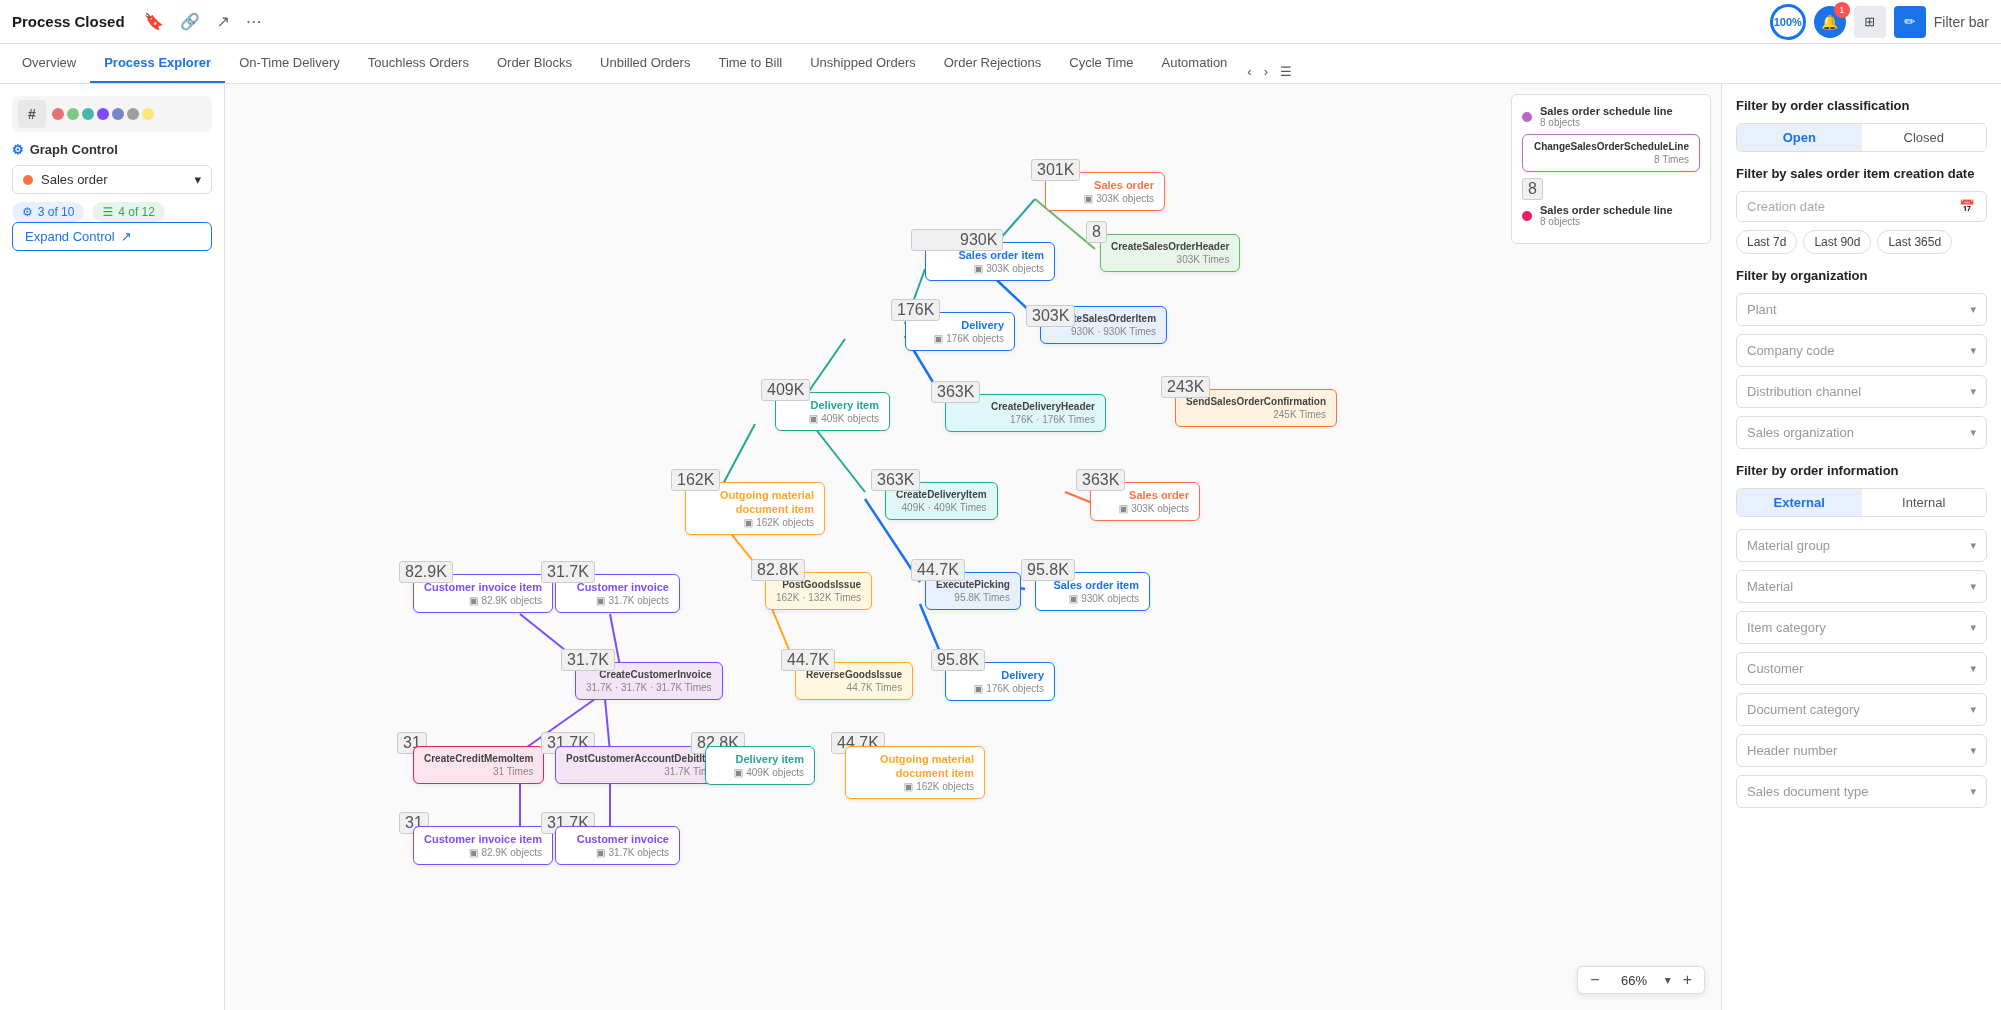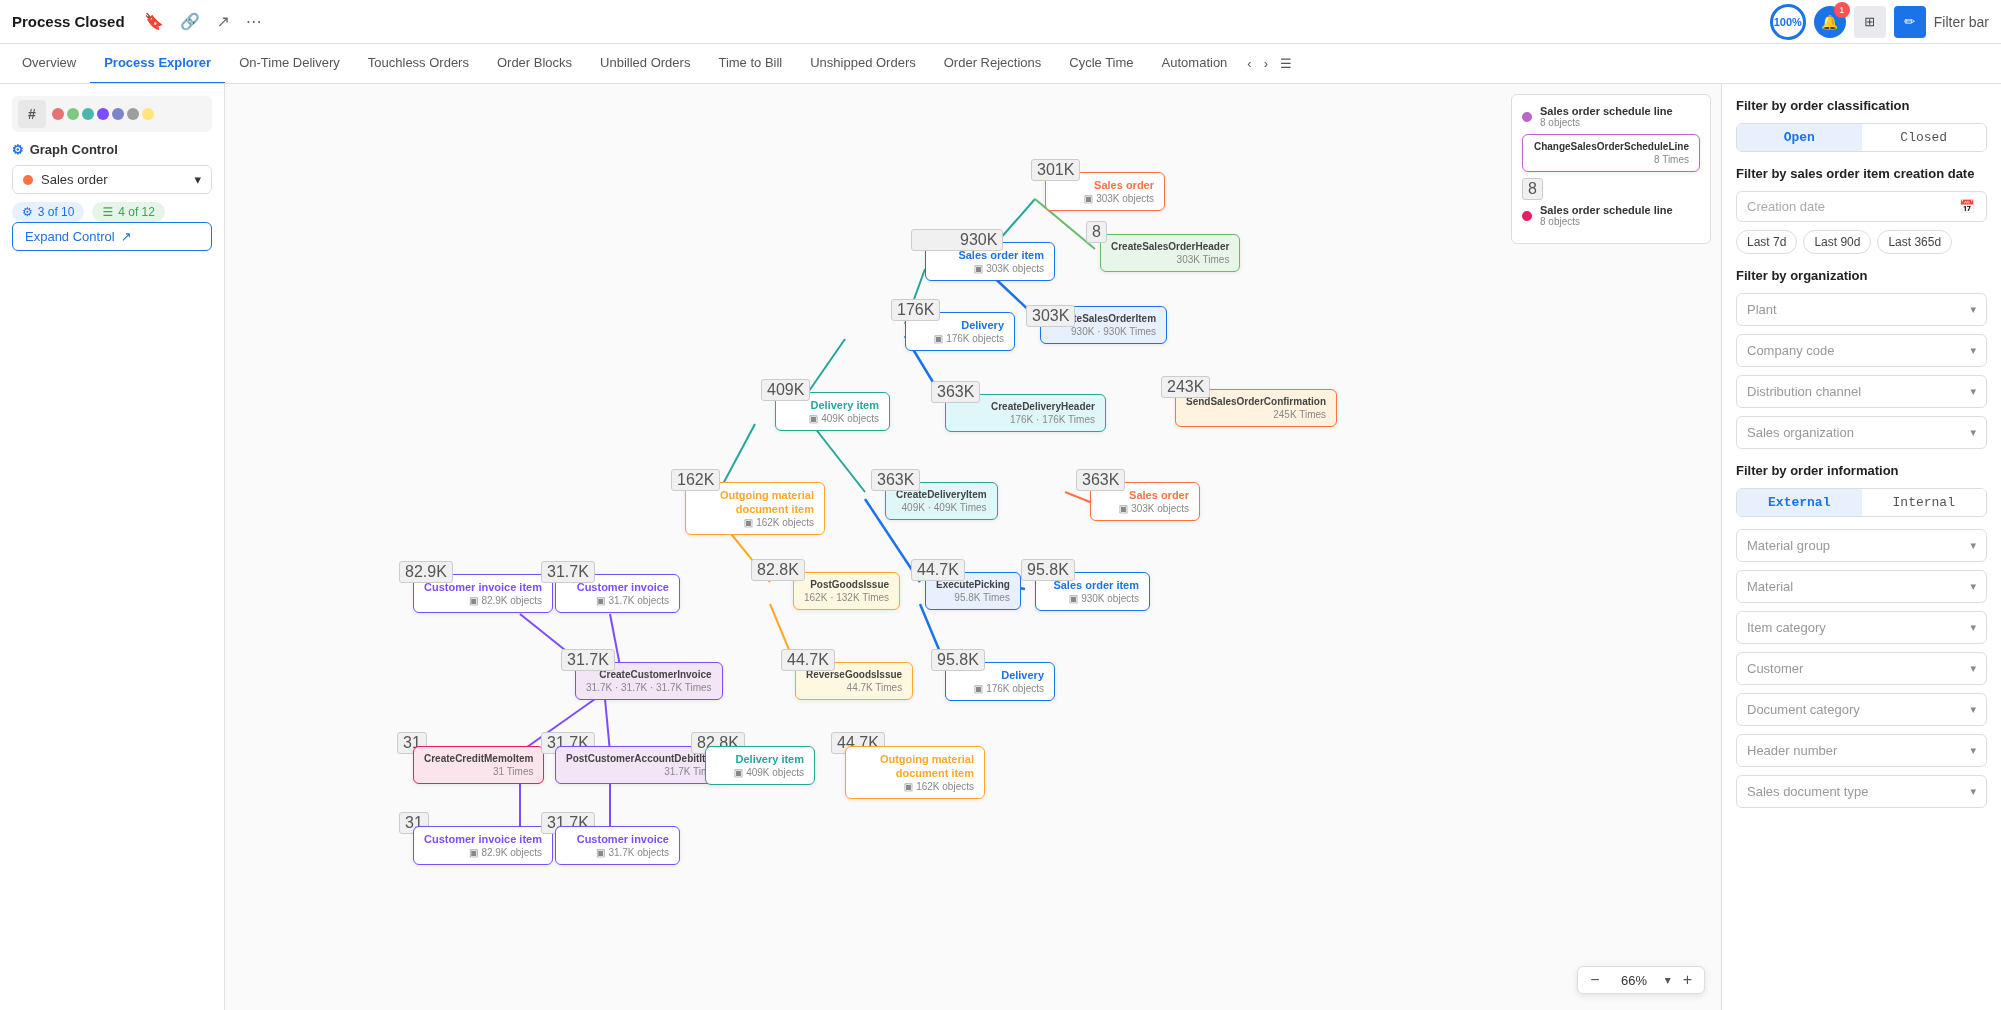--- a/index.html
+++ b/index.html
@@ -39,21 +39,21 @@
     }
     .edit-btn {
       width: 32px; height: 32px; background: #1a73e8;
       border-radius: 4px; display: flex; align-items: center;
       justify-content: center; cursor: pointer; color: #fff;
     }
     .filter-bar-label { font-size: 14px; color: #555; }
 
     
     .nav-tabs {
-      display: flex; align-items: center; height: 40px;
+      display: flex; align-items: flex-end; height: 40px;
       background: #fff; border-bottom: 1px solid #e0e0e0;
       padding: 0 8px; overflow: hidden;
     }
     .nav-tab {
       padding: 0 14px; height: 40px; display: flex; align-items: center;
       font-size: 13px; cursor: pointer; color: #555; border-bottom: 2px solid transparent;
       white-space: nowrap;
     }
     .nav-tab.active { color: #1a73e8; border-bottom: 2px solid #1a73e8; font-weight: 600; }
     .nav-arrow { padding: 4px 6px; cursor: pointer; color: #555; }
@@ -157,21 +157,21 @@
       border-left: 1px solid #e0e0e0; overflow-y: auto;
       padding: 14px 14px;
     }
     .filter-section-title {
       font-weight: 700; font-size: 13px; color: #222;
       margin-bottom: 10px; margin-top: 14px;
     }
     .filter-section-title:first-child { margin-top: 0; }
     .toggle-group {
       display: flex; border: 1px solid #ddd; border-radius: 6px;
-      overflow: hidden; margin-bottom: 12px; font-family: Liberation Mono, monospace;
+      overflow: hidden; margin-bottom: 12px;
     }
     .toggle-btn {
       flex: 1; padding: 6px; text-align: center; font-size: 13px;
       cursor: pointer; background: #fff; color: #555;
     }
     .toggle-btn.active { background: #e8f0fe; color: #1a73e8; font-weight: 600; }
 
     .creation-date-input {
       display: flex; align-items: center; justify-content: space-between;
       border: 1px solid #ddd; border-radius: 6px; padding: 7px 10px;
@@ -422,21 +422,21 @@
       <div class="node-count-badge" style="left:646px; top:385px;">363K</div>
 
       <div class="process-node" style="left:865px; top:398px; border-color:#ff7043; min-width:110px; font-size:11px;">
         <span style="color:#ff7043">Sales order</span>
         <span class="node-sub">
           <span>▣</span> 303K objects
         </span>
       </div>
       <div class="node-count-badge" style="left:851px; top:385px;">363K</div>
 
-      <div class="process-node" style="left:568px; top:488px; background:#fff8e1; border-color:#ffa726; font-size:10px;">
+      <div class="process-node" style="left:540px; top:488px; background:#fff8e1; border-color:#ffa726; font-size:10px;">
         <span style="color:#444">PostGoodsIssue</span>
         <span class="node-sub">162K · 132K Times</span>
       </div>
       <div class="node-count-badge" style="left:526px; top:475px;">82.8K</div>
 
       <div class="process-node" style="left:700px; top:488px; background:#e8f0fe; border-color:#1a73e8; font-size:10px;">
         <span style="color:#444">ExecutePicking</span>
         <span class="node-sub">95.8K Times</span>
       </div>
       <div class="node-count-badge" style="left:686px; top:475px;">44.7K</div>

